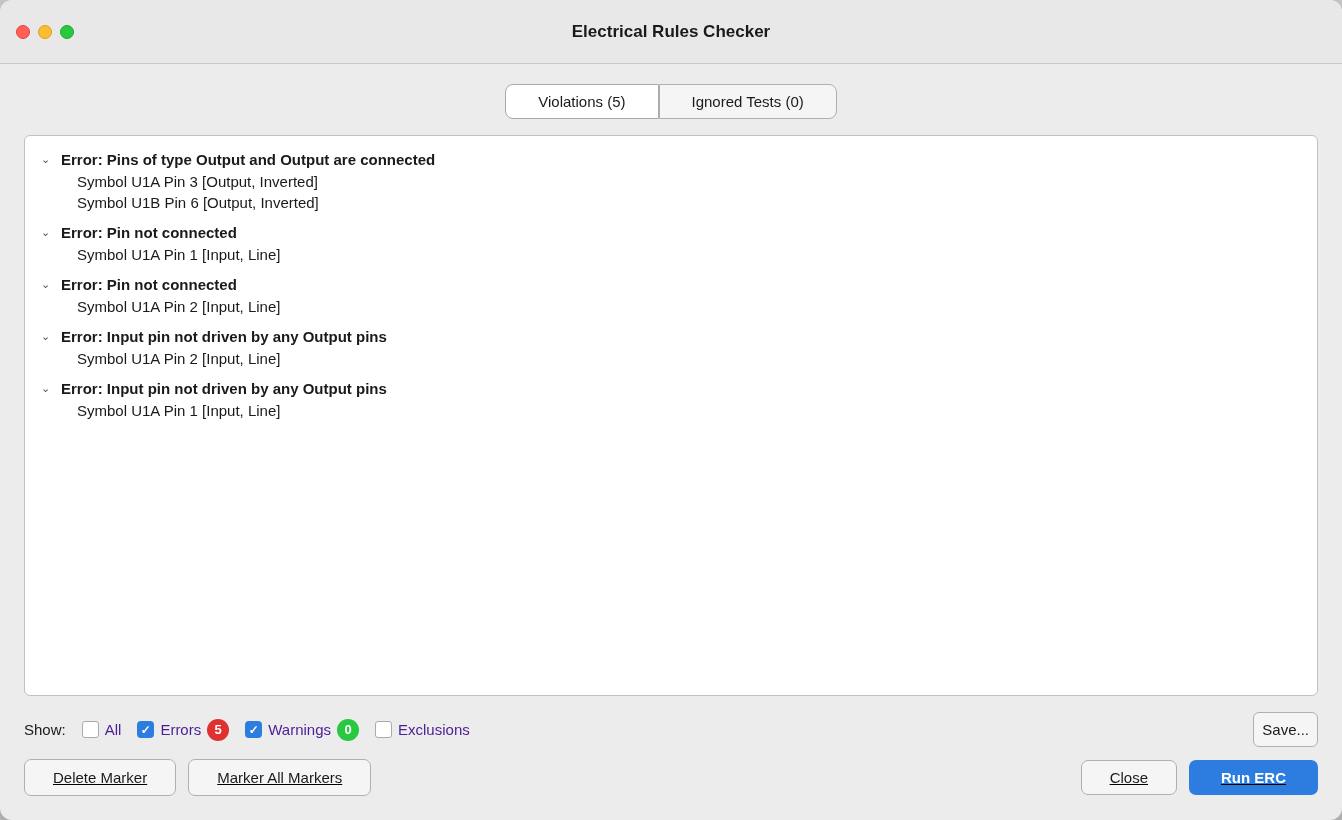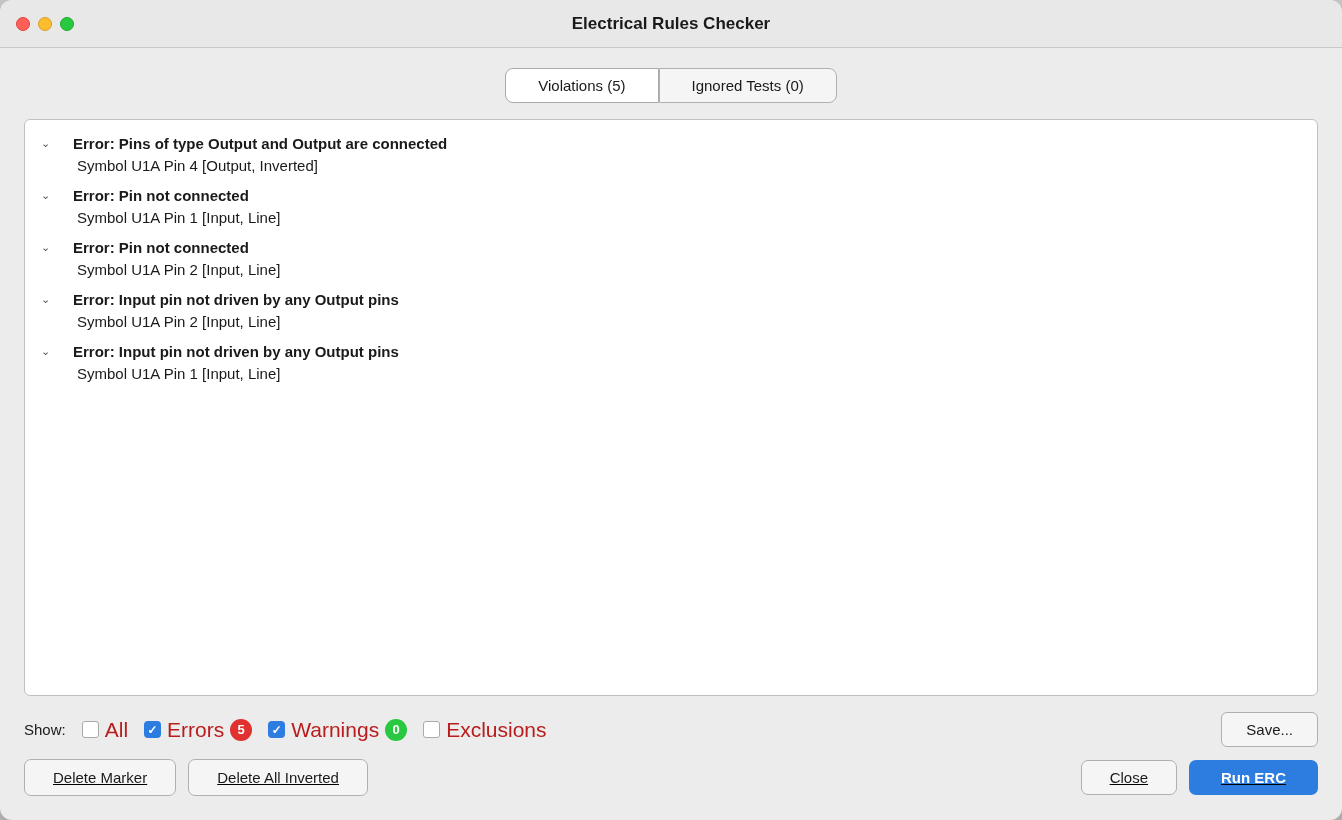--- a/index.html
+++ b/index.html
@@ -21,21 +21,21 @@
       box-shadow: 0 20px 60px rgba(0,0,0,0.4);
       display: flex;
       flex-direction: column;
       overflow: hidden;
     }
 
     
     .titlebar {
       background: #e8e8e8;
       border-bottom: 1px solid #c8c8c8;
-      height: 48px;
+      height: 64px;
       display: flex;
       align-items: center;
       padding: 0 16px;
       position: relative;
       border-radius: 12px 12px 0 0;
     }
 
     .traffic-lights {
       display: flex;
       gap: 8px;
@@ -128,21 +128,20 @@
       color: #555;
       width: 14px;
       display: inline-block;
       flex-shrink: 0;
     }
 
     .violation-title {
       font-size: 15px;
       font-weight: 700;
       color: #1a1a1a;
-      margin-left: 12px;
     }
 
     .violation-child {
       padding: 2px 0 2px 36px;
       font-size: 15px;
       color: #1a1a1a;
     }
 
     
     .bottom-bar {
@@ -191,22 +190,22 @@
     }
 
     .checkbox-checked::after {
       content: '✓';
       color: white;
       font-size: 12px;
       font-weight: bold;
     }
 
     .filter-label {
-      font-size: 21px;
-      color: #b91c1c;
+      font-size: 15px;
+      color: #4c1d95;
     }
 
     .badge {
       border-radius: 50%;
       min-width: 22px;
       height: 22px;
       display: flex;
       align-items: center;
       justify-content: center;
       font-size: 13px;
@@ -214,21 +213,21 @@
       color: white;
       padding: 0 4px;
     }
 
     .badge-red { background: #e03030; }
     .badge-green { background: #28c840; }
 
     .spacer { flex: 1; }
 
     .btn-save {
-      padding: 8px 24px;
+      padding: 8px 8px;
       font-size: 15px;
       border: 1px solid #b0b0b0;
       border-radius: 6px;
       background: #f5f5f5;
       cursor: pointer;
       color: #1a1a1a;
     }
 
     .action-row {
       display: flex;
@@ -289,21 +288,22 @@
       <div class="tab">Ignored Tests (0)</div>
     </div>
 
     <div class="violations-panel">
 
       <div class="violation-group">
         <div class="violation-header">
           <span class="chevron">⌄</span>
           <span class="violation-title">Error: Pins of type Output and Output are connected</span>
         </div>
-        <div class="violation-child">Symbol U1A Pin 4 [Output, Inverted]</div>
+        <div class="violation-child">Symbol U1A Pin 3 [Output, Inverted]</div>
+        <div class="violation-child">Symbol U1B Pin 6 [Output, Inverted]</div>
       </div>
 
       <div class="violation-group">
         <div class="violation-header">
           <span class="chevron">⌄</span>
           <span class="violation-title">Error: Pin not connected</span>
         </div>
         <div class="violation-child">Symbol U1A Pin 1 [Input, Line]</div>
       </div>
 
@@ -359,21 +359,21 @@
           <span class="filter-label">Exclusions</span>
         </div>
 
         <div class="spacer"></div>
 
         <button class="btn-save">Save...</button>
       </div>
 
       <div class="action-row">
         <button class="btn-action">Delete Marker</button>
-        <button class="btn-action">Delete All Inverted</button>
+        <button class="btn-action">Marker All Markers</button>
         <div class="spacer"></div>
         <button class="btn-close">Close</button>
         <button class="btn-run">Run ERC</button>
       </div>
 
     </div>
   </div>
 </div>
 
 </body></html>

